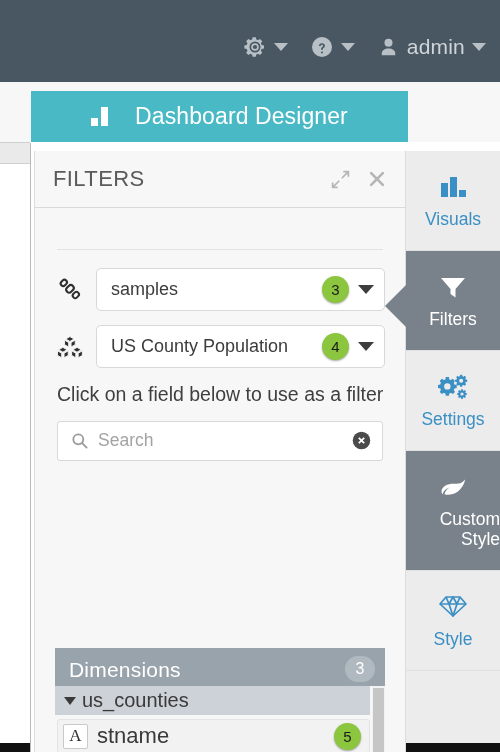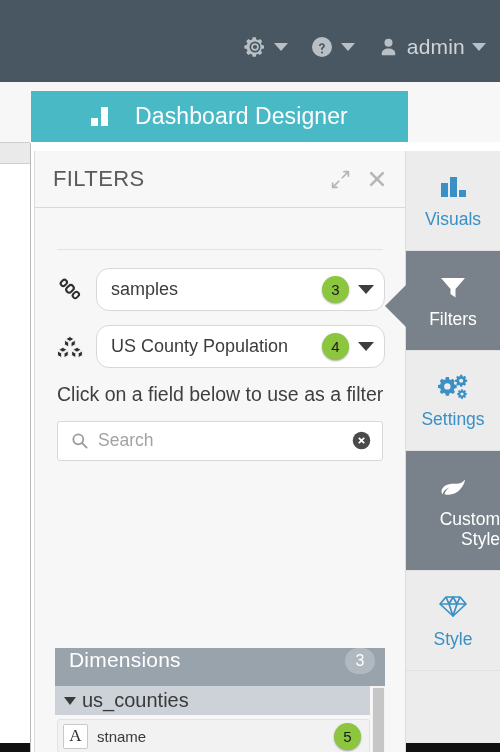--- a/index.html
+++ b/index.html
@@ -67,21 +67,21 @@
   .create-btn {
     width:290px; height:46px; background:#ffffff;
     border:1px solid #3a8fc4; display:flex; align-items:center; justify-content:center;
     color:#555; font-size:17.5px; letter-spacing:.3px; margin:4px auto 0 auto;
   }
   .divider { height:1px; background:#e2e2e2; margin:23px 2px 18px 2px; }
 
   .sel-row { display:flex; align-items:center; gap:11px; margin-bottom:14px; }
   .sel-ico { width:30px; display:flex; justify-content:center; color:#2f2f2f; }
   .sel-box {
-    flex:1; height:43px; background:#ffffff; border:1px solid #d8d8d8; border-radius:13px;
+    flex:1; height:43px; background:#ffffff; border:1px solid #d8d8d8; border-radius:5px;
     display:flex; align-items:center; padding:0 10px 0 14px; position:relative;
   }
   .sel-text { font-size:18px; color:#3c3c3c; white-space:nowrap; overflow:hidden; }
   .sel-right { margin-left:auto; display:flex; align-items:center; gap:9px; }
   .badge-green {
     width:27px; height:27px; border-radius:50%; background:#8cc63e;
     color:#1a1a1a; font-size:15px; display:flex; align-items:center; justify-content:center;
     box-shadow:0 1px 2px rgba(0,0,0,.35);
   }
   .sel-caret {
@@ -99,22 +99,22 @@
   .search-input {
     border:0; outline:0; flex:1; font-size:17.5px; color:#333;
     font-family:"Liberation Sans", sans-serif; background:transparent;
   }
   .search-input::placeholder { color:#a3a3a3; }
   .clear-ico { color:#4a4a4a; display:flex; align-items:center; cursor:pointer; }
 
   
   .dims-wrap { position:absolute; left:20px; right:20px; top:440px; bottom:0; }
   .dims-head {
-    height:38px; background:#98a3ac; color:#ffffff; display:flex; align-items:flex-start;
-    padding:0 10px 12px 14px; font-size:21px; letter-spacing:.2px;
+    height:38px; background:#98a3ac; color:#ffffff; display:flex; align-items:flex-end;
+    padding:0 10px 4px 14px; font-size:21px; letter-spacing:.2px;
   }
   .dims-count {
     margin-left:auto; min-width:30px; height:26px; border-radius:13px; background:#b0b9c0;
     color:#ffffff; font-size:16px; display:flex; align-items:center; justify-content:center; padding:0 8px;
   }
   .dims-list { position:relative; background:#f7f7f8; height:107px; overflow:hidden; }
   .dims-scrolltrack { position:absolute; right:0; top:0; width:13px; height:107px; background:#f2f2f2; }
   .dims-scrollthumb { position:absolute; right:1px; top:2px; width:11px; height:78px; background:#c6c6c6; }
   .group-row {
     height:29px; background:#ccd2d7; display:flex; align-items:center; gap:6px;
@@ -126,21 +126,21 @@
   }
   .field-row {
     height:34px; margin:4px 15px 0 2px; background:#f2f2f2; border:1px solid #e3e3e3; border-radius:3px;
     display:flex; align-items:center; padding:0 8px 0 5px; position:relative;
   }
   .field-type {
     width:25px; height:25px; background:#ffffff; border:1px solid #c9c9c9; border-radius:2px;
     display:flex; align-items:center; justify-content:center;
     font-family:"Liberation Serif", serif; font-size:17px; color:#2e2e2e;
   }
-  .field-name { font-size:15px; color:#3a3a3a; margin-left:9px; }
+  .field-name { font-size:22px; color:#3a3a3a; margin-left:9px; }
   .field-badge { margin-left:auto; }
 
   
   .rail { position:absolute; left:406px; top:151px; width:94px; height:601px; background:#ececec; }
   .rail-item {
     height:100px; display:flex; flex-direction:column; align-items:center; justify-content:center;
     gap:7px; color:#3a8fc4; font-size:17.5px; border-bottom:1px solid #e0e0e0; position:relative;
   }
   .rail-item.active { background:#79828a; color:#ffffff; }
   .rail-item.tall { height:120px; }

